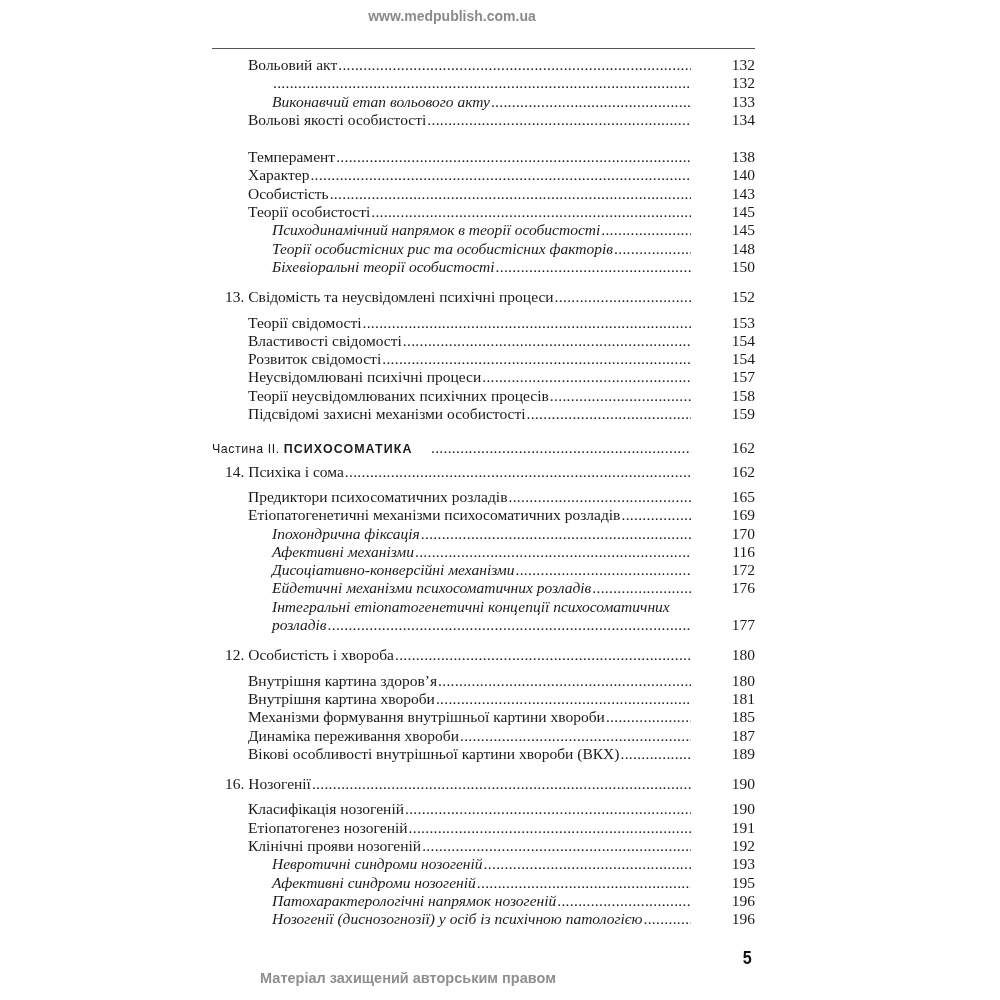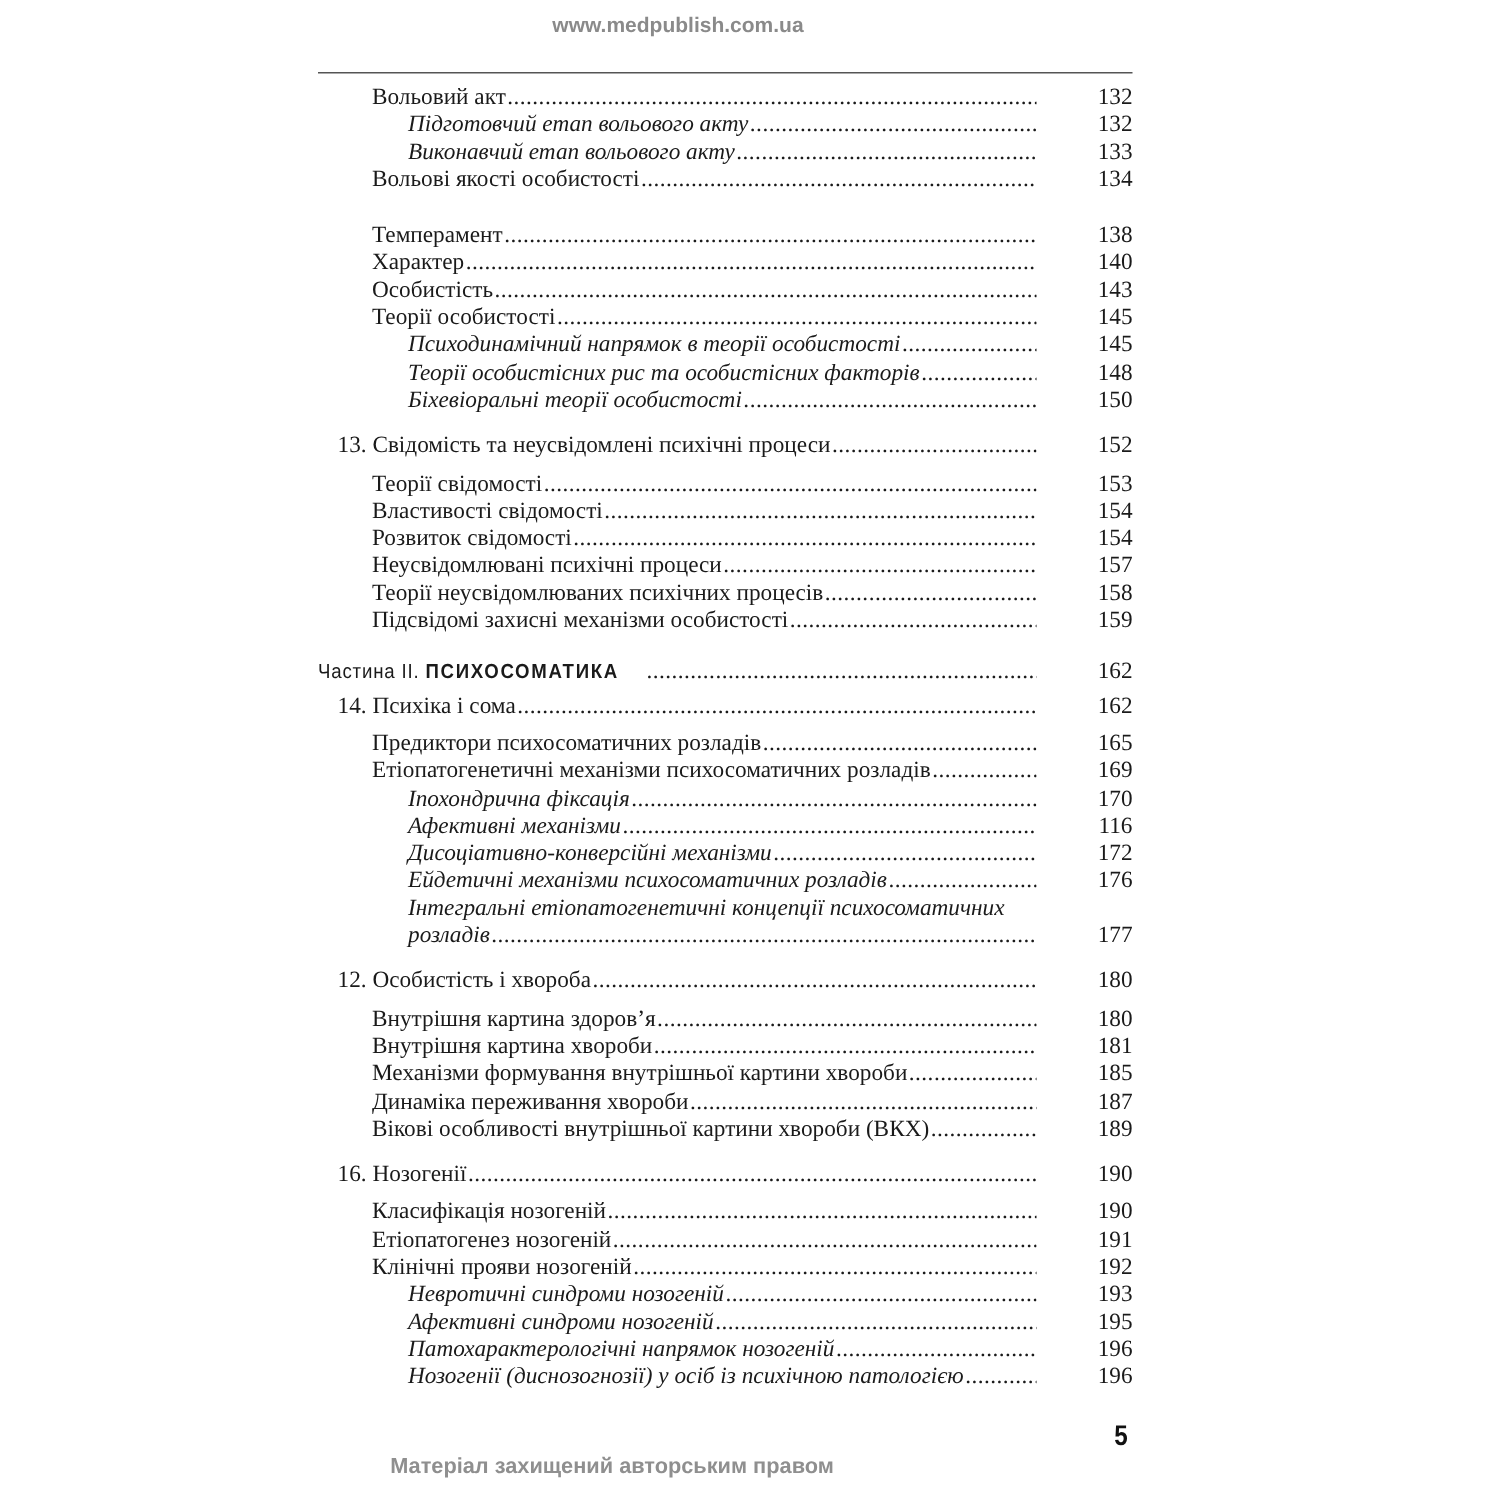--- a/index.html
+++ b/index.html
@@ -36,21 +36,20 @@
 <div class="top-rule"></div>
 
 <div class="toc">
 
   <div class="row l1">
       <span class="t">Вольовий акт</span>
       <span class="dots"></span>
       <span class="p">132</span>
     </div>
   <div class="row l2 it">
-      <span class="t">Підготовчий етап вольового акту</span>
       <span class="dots"></span>
       <span class="p">132</span>
     </div>
   <div class="row l2 it">
       <span class="t">Виконавчий етап вольового акту</span>
       <span class="dots"></span>
       <span class="p">133</span>
     </div>
   <div class="row l1">
       <span class="t">Вольові якості особистості</span>

